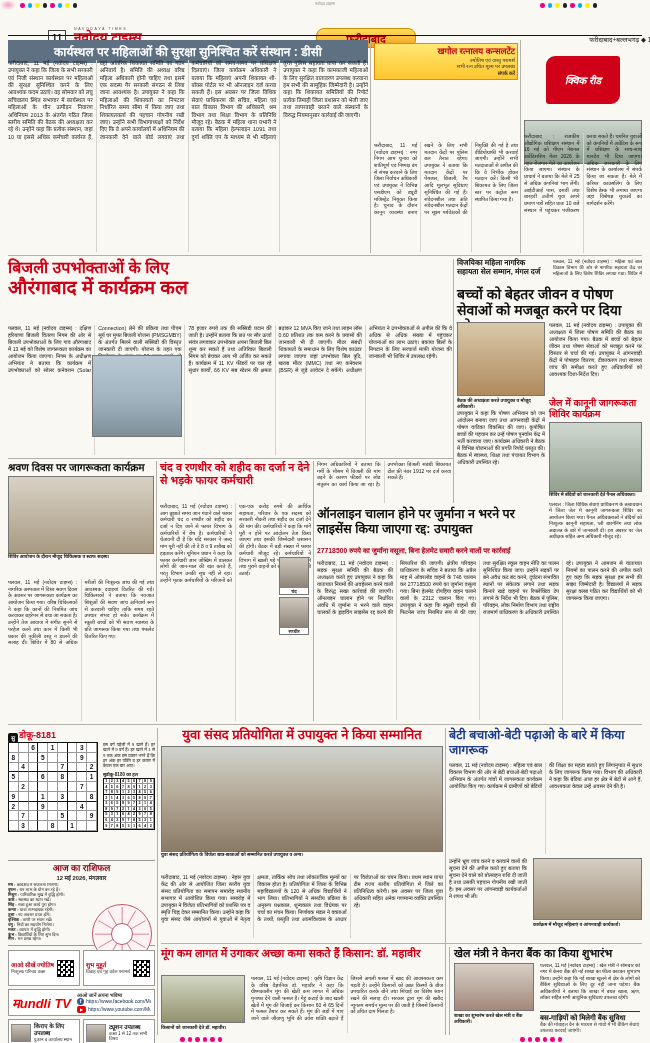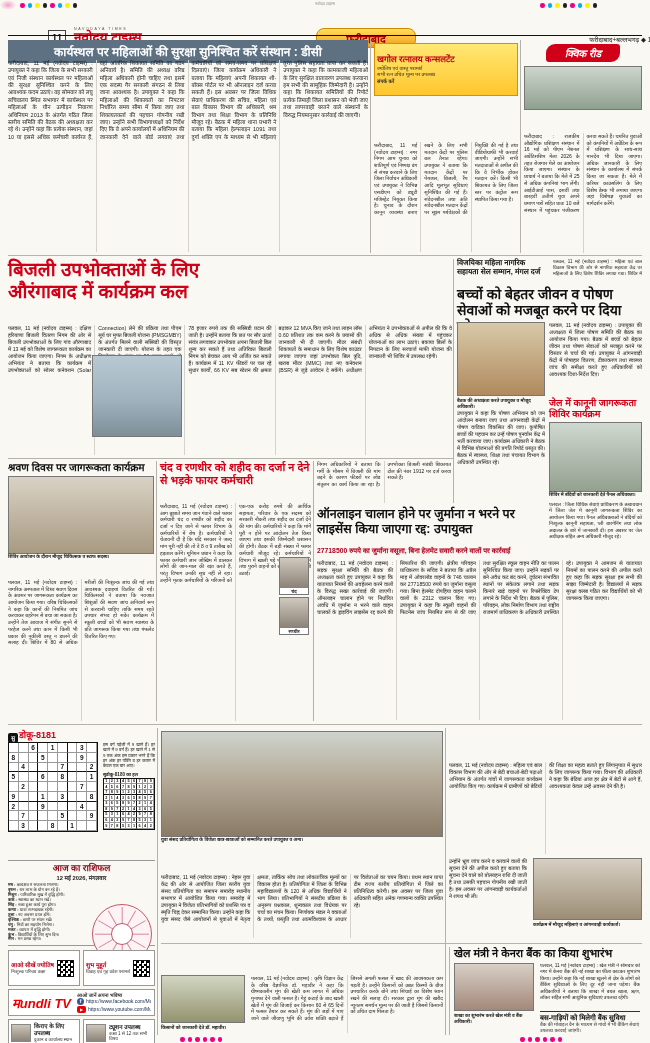--- a/index.html
+++ b/index.html
@@ -12,22 +12,22 @@
          column-gap:7px;column-rule:0.5px solid #d5d2c9;white-space:pre-line;}
   .c1{column-count:1}.c2{column-count:2}.c3{column-count:3}.c4{column-count:4}.c5{column-count:5}
   .hred{color:#d00018;font-weight:bold;line-height:1.14;}
   .hblk{color:#111;font-weight:bold;line-height:1.16;}
   .hblue{color:#1c3e8c;font-weight:bold;line-height:1.16;}
   .bar-slate{background:#5d7183;color:#fff;font-weight:bold;font-size:12px;text-align:center;padding:3px 2px;}
   .banner-red{background:#d00018;color:#fff;font-weight:bold;font-size:9px;text-align:center;line-height:15px;}
   .ph{border:0.8px solid #777;}
   .cap{font-size:4.8px;font-weight:bold;color:#222;line-height:1.2;}
   .qr-label{background:#d00018;color:#fff;font-style:italic;font-weight:bold;font-size:10px;text-align:center;
-            border-radius:9px 3px 9px 3px;padding:2px 0;width:74px;margin:4px auto;}
-  .adbox-yellow{background:linear-gradient(#ffe873,#ffc62e);border:0.8px solid #d98f00;padding:11px 2px;text-align:left;}
+            border-radius:9px 3px 9px 3px;padding:17px 0;width:74px;margin:16px auto;}
+  .adbox-yellow{background:linear-gradient(#ffe873,#ffc62e);border:0.8px solid #d98f00;padding:3px 2px;text-align:right;}
   .adbox-yellow .t{color:#c00018;font-weight:bold;font-size:8.5px;line-height:1.15;}
   .adbox-yellow .l{font-size:5px;color:#33302a;line-height:1.3;}
   .badge-circle{background:#fff;border:1.6px solid #d00018;border-radius:50%;display:flex;align-items:center;
                 justify-content:center;text-align:center;color:#d00018;font-weight:bold;font-size:7.2px;
                 line-height:1.25;padding:5px;}
   .portrait{border:0.6px solid #777;background:#fff;}
   .portrait .img{height:30px;background:linear-gradient(#cfc8bd,#8b8177);}
   .portrait .nm{font-size:4.6px;text-align:center;font-weight:bold;}
   .sud{display:grid;grid-template-columns:repeat(9,1fr);grid-auto-rows:1fr;border:1.4px solid #111;background:#fff;height:100%;}
   .sud-cell{border-right:0.4px solid #999;border-bottom:0.4px solid #999;display:flex;align-items:center;
@@ -124,21 +124,21 @@
     <div class="qr-label">क्विक रीड</div>
     <div class="ph" style="height:42px;margin-top:3px;background:linear-gradient(#ccd6cc,#8fa08f);"></div>
     <div class="abs" style="left:0;top:93px;width:118px;height:120px;">
       <div class="jtext c2" style="font-size:5px;">फरीदाबाद : राजकीय औद्योगिक प्रशिक्षण संस्थान में 16 मई को पीएम नेशनल अप्रेंटिसशिप मेला 2026 के तहत रोजगार मेले का आयोजन किया जाएगा। संस्थान के प्राचार्य ने बताया कि मेले में 25 से अधिक कंपनियां भाग लेंगी। आईटीआई पास, दसवीं तथा बारहवीं उत्तीर्ण युवा अपने प्रमाण पत्रों सहित प्रातः 10 बजे संस्थान में पहुंचकर पंजीकरण करवा सकते हैं। चयनित युवाओं को कंपनियों में अप्रेंटिस के रूप में प्रशिक्षण के साथ-साथ मानदेय भी दिया जाएगा। अधिक जानकारी के लिए संस्थान के कार्यालय में संपर्क किया जा सकता है। मेले में करियर काउंसलिंग के लिए विशेष डेस्क भी लगाया जाएगा जहां विशेषज्ञ युवाओं का मार्गदर्शन करेंगे।</div>
     </div>
   </section>
 
   <div class="hline" style="left:8px;top:255px;width:634px;"></div>
 
   <section class="abs" style="left:8px;top:259px;width:444px;height:198px;">
-    <div class="hred" style="font-size:19px;width:300px;">बिजली उपभोक्ताओं के लिए</div>
+    <div class="hred" style="font-size:16px;width:300px;">बिजली उपभोक्ताओं के लिए</div>
     <div class="hred" style="font-size:19px;width:300px;">औरंगाबाद में कार्यक्रम कल</div>
     <div class="abs" style="left:0;top:66px;width:444px;height:130px;">
       <div class="jtext c5">पलवल, 11 मई (नवोदय टाइम्स) : दक्षिण हरियाणा बिजली वितरण निगम की ओर से बिजली उपभोक्ताओं के लिए गांव औरंगाबाद में 13 मई को विशेष जागरूकता कार्यक्रम का आयोजन किया जाएगा। निगम के अधीक्षण अभियंता ने बताया कि कार्यक्रम में उपभोक्ताओं को सोलर कनेक्शन (Solar Connection) लेने की प्रक्रिया तथा पीएम सूर्य घर मुफ्त बिजली योजना (PMSGMBY) के अंतर्गत मिलने वाली सब्सिडी की विस्तृत जानकारी दी जाएगी। योजना के तहत एक किलोवाट के संयंत्र पर 30 हजार रुपये, दो किलोवाट पर 60 हजार रुपये तथा तीन किलोवाट या इससे अधिक क्षमता के संयंत्र पर 78 हजार रुपये तक की सब्सिडी प्रदान की जाती है। उन्होंने बताया कि छत पर सौर ऊर्जा संयंत्र लगवाकर उपभोक्ता अपना बिजली बिल शून्य कर सकते हैं तथा अतिरिक्त बिजली निगम को बेचकर आय भी अर्जित कर सकते हैं। कार्यक्रम में 11 KV फीडरों पर चल रहे सुधार कार्यों, 66 KV सब स्टेशन की क्षमता बढ़ाकर 12 MVA किए जाने तथा लाइन लॉस 0.60 प्रतिशत तक कम करने के प्रयासों की जानकारी भी दी जाएगी। मीटर संबंधी शिकायतों के समाधान के लिए विशेष काउंटर लगाया जाएगा जहां उपभोक्ता बिल त्रुटि, खराब मीटर (MMC) तथा नए कनेक्शन (BSR) से जुड़े आवेदन दे सकेंगे। अधीक्षण अभियंता ने उपभोक्ताओं से अपील की कि वे अधिक से अधिक संख्या में पहुंचकर योजनाओं का लाभ उठाएं। बकाया बिलों के निपटान के लिए सरचार्ज माफी योजना की जानकारी भी शिविर में उपलब्ध रहेगी।</div>
     </div>
     <div class="abs ph" style="left:84px;top:96px;width:90px;height:82px;background:linear-gradient(180deg,#b9c9d4 0%,#9fb2be 55%,#7e8f99 100%);"></div>
   </section>
   <div class="vline" style="left:453px;top:259px;height:244px;"></div>
 
   <section class="abs" style="left:457px;top:259px;width:185px;height:25px;">
     <div class="abs hblk" style="left:0;top:0;width:90px;font-size:7.5px;">विजयिका महिला नागरिक सहायता सेल सम्मान, मंगल दर्ज</div>
@@ -452,42 +452,45 @@
             <div class="tt" style="color:#222;">ट्यूशन उपलब्ध</div>
              <div class="ll">कक्षा 1 से 12 तक सभी विषय</div>
           </div>
       </div>
     </div>
   </section>
 
   <div class="vline" style="left:157px;top:728px;height:307px;"></div>
 
   <section class="abs" style="left:161px;top:728px;width:282px;height:212px;">
+    <div class="hred" style="font-size:13px;text-align:center;">युवा संसद प्रतियोगिता में उपायुक्त ने किया सम्मानित</div>
     <div class="ph" style="height:104px;margin-top:3px;background:linear-gradient(180deg,#cfd3cd 0%,#b5ab98 45%,#8a7a66 100%);"></div>
     <div class="cap">युवा संसद प्रतियोगिता के विजेता छात्र-छात्राओं को सम्मानित करते उपायुक्त व अन्य।</div>
     <div class="abs" style="left:0;top:146px;width:282px;height:64px;">
       <div class="jtext c3">फरीदाबाद, 11 मई (नवोदय टाइम्स) : नेहरू युवा केंद्र की ओर से आयोजित जिला स्तरीय युवा संसद प्रतियोगिता का समापन समारोह स्थानीय सभागार में आयोजित किया गया। समारोह में उपायुक्त ने विजेता प्रतिभागियों को प्रशस्ति पत्र व स्मृति चिह्न देकर सम्मानित किया। उन्होंने कहा कि युवा संसद जैसे आयोजनों से युवाओं में नेतृत्व क्षमता, तार्किक सोच तथा लोकतांत्रिक मूल्यों का विकास होता है। प्रतियोगिता में जिला के विभिन्न महाविद्यालयों के 120 से अधिक विद्यार्थियों ने भाग लिया। प्रतिभागियों ने संसदीय प्रक्रिया के अनुरूप प्रश्नकाल, शून्यकाल तथा विधेयक पर चर्चा का मंचन किया। निर्णायक मंडल ने वक्ताओं के तथ्यों, प्रस्तुति तथा आत्मविश्वास के आधार पर विजेताओं का चयन किया। प्रथम स्थान प्राप्त टीम राज्य स्तरीय प्रतियोगिता में जिले का प्रतिनिधित्व करेगी। इस अवसर पर जिला युवा अधिकारी सहित अनेक गणमान्य व्यक्ति उपस्थित रहे।</div>
     </div>
   </section>
   <div class="vline" style="left:445px;top:728px;height:307px;"></div>
 
   <section class="abs" style="left:449px;top:728px;width:193px;height:212px;">
+    <div class="hblue" style="font-size:12.5px;">बेटी बचाओ-बेटी पढ़ाओ के बारे में किया जागरूक</div>
     <div class="abs" style="left:0;top:34px;width:193px;height:92px;">
       <div class="jtext c2">पलवल, 11 मई (नवोदय टाइम्स) : महिला एवं बाल विकास विभाग की ओर से बेटी बचाओ-बेटी पढ़ाओ अभियान के अंतर्गत गांवों में जागरूकता कार्यक्रम आयोजित किए गए। कार्यक्रम में ग्रामीणों को बेटियों की शिक्षा का महत्व बताते हुए लिंगानुपात में सुधार के लिए जागरूक किया गया। विभाग की अधिकारी ने कहा कि बेटियां आज हर क्षेत्र में बेटों से आगे हैं, आवश्यकता केवल उन्हें अवसर देने की है।</div>
     </div>
     <div class="abs" style="left:0;top:130px;width:78px;height:78px;">
       <div class="jtext c1">उन्होंने भ्रूण जांच करने व करवाने वालों की सूचना देने की अपील करते हुए बताया कि सूचना देने वाले को प्रोत्साहन राशि दी जाती है तथा उसकी पहचान गोपनीय रखी जाती है। इस अवसर पर आंगनवाड़ी कार्यकर्ताओं ने शपथ भी ली।</div>
     </div>
     <div class="abs ph" style="left:84px;top:130px;width:109px;height:62px;background:linear-gradient(180deg,#d6cfc2,#9d8d76);"></div>
     <div class="abs cap" style="left:84px;top:194px;width:109px;">कार्यक्रम में मौजूद महिलाएं व आंगनवाड़ी कार्यकर्ता।</div>
   </section>
 
   <div class="hline" style="left:161px;top:943px;width:481px;"></div>
 
   <section class="abs" style="left:161px;top:947px;width:282px;height:88px;">
+    <div class="hred" style="font-size:11px;">मूंग कम लागत में उगाकर अच्छा कमा सकते हैं किसान: डॉ. महावीर</div>
     <div class="abs ph" style="left:0;top:28px;width:84px;height:48px;background:linear-gradient(180deg,#d2d6c2,#94936f);"></div>
     <div class="abs cap" style="left:0;top:78px;width:84px;">किसानों को जानकारी देते डॉ. महावीर।</div>
     <div class="abs" style="left:90px;top:28px;width:192px;height:58px;">
       <div class="jtext c2" style="font-size:5px;">पलवल, 11 मई (नवोदय टाइम्स) : कृषि विज्ञान केंद्र के वरिष्ठ वैज्ञानिक डॉ. महावीर ने कहा कि ग्रीष्मकालीन मूंग की खेती कम लागत में अधिक मुनाफा देने वाली फसल है। गेहूं कटाई के बाद खाली खेतों में मूंग की बिजाई कर किसान 60 से 65 दिनों में फसल तैयार कर सकते हैं। मूंग की जड़ों में पाए जाने वाले जीवाणु भूमि की उर्वरा शक्ति बढ़ाते हैं जिससे अगली फसल में खाद की आवश्यकता कम पड़ती है। उन्होंने किसानों को उन्नत किस्मों के बीज उपचारित करके बोने तथा सिंचाई का विशेष ध्यान रखने की सलाह दी। सरकार द्वारा मूंग की खरीद न्यूनतम समर्थन मूल्य पर की जाती है जिससे किसानों को उचित दाम मिलता है।</div>
     </div>
   </section>
 
   <section class="abs" style="left:449px;top:947px;width:193px;height:88px;border-left:0.6px solid #b5b2aa;padding-left:4px;">
     <div class="hblk" style="font-size:11px;">खेल मंत्री ने केनरा बैंक का किया शुभारंभ</div>
     <div class="abs ph" style="left:4px;top:16px;width:80px;height:48px;background:linear-gradient(180deg,#d8cfc6,#a3887a);"></div>

